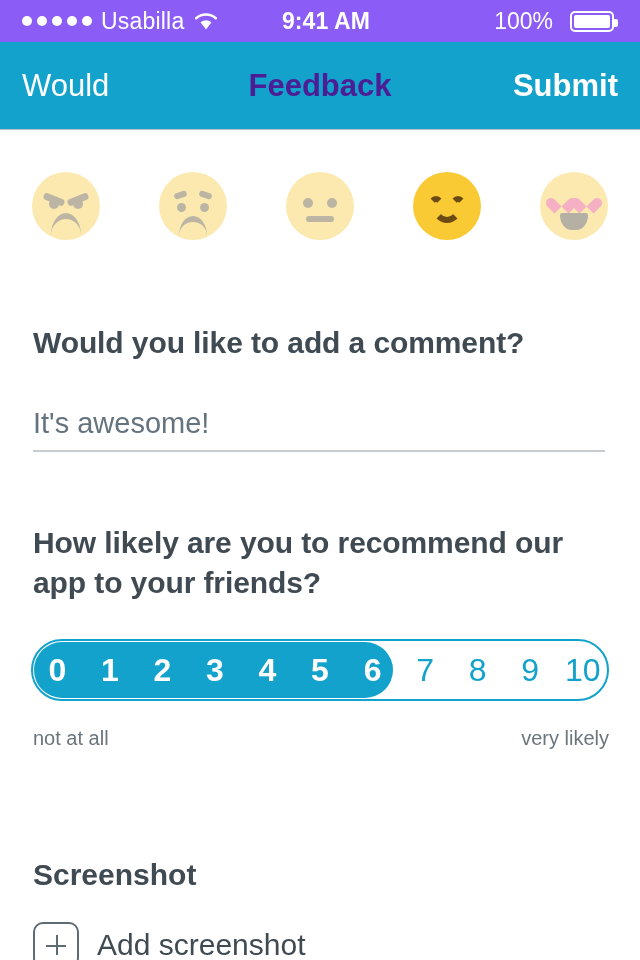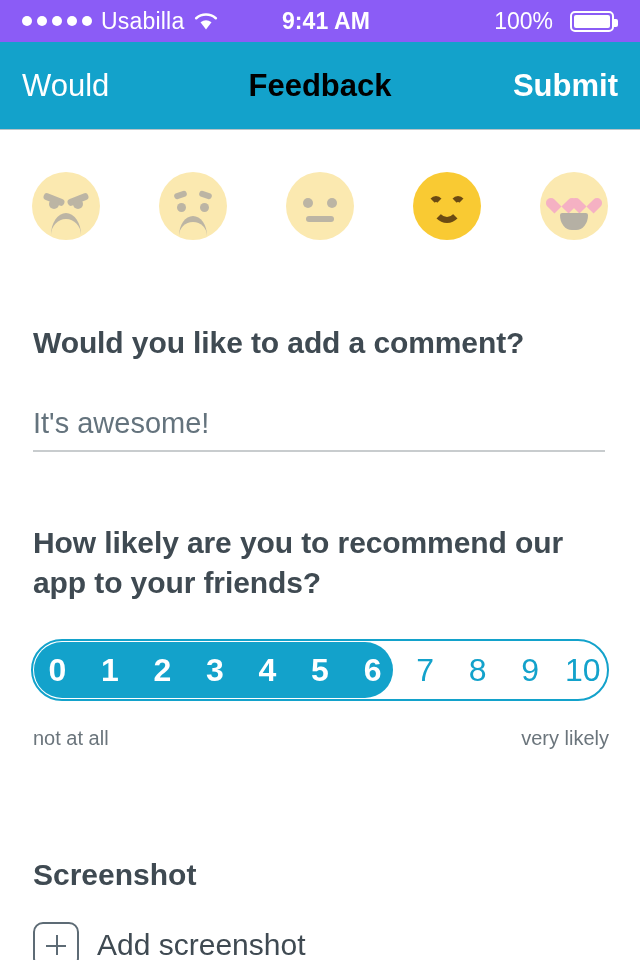--- a/index.html
+++ b/index.html
@@ -123,21 +123,21 @@
     font-family: inherit;
     cursor: pointer;
     white-space: nowrap;
   }
   .nav-title {
     position: absolute;
     left: 0; right: 0;
     text-align: center;
     font-size: 31px;
     font-weight: bold;
-    color: #000000;
+    color: #4c1d95;
     pointer-events: none;
   }
   .nav-submit { font-weight: bold; }
 
   
   .content {
     position: absolute;
     top: 131px; left: 0;
     width: 640px;
     height: 829px;

